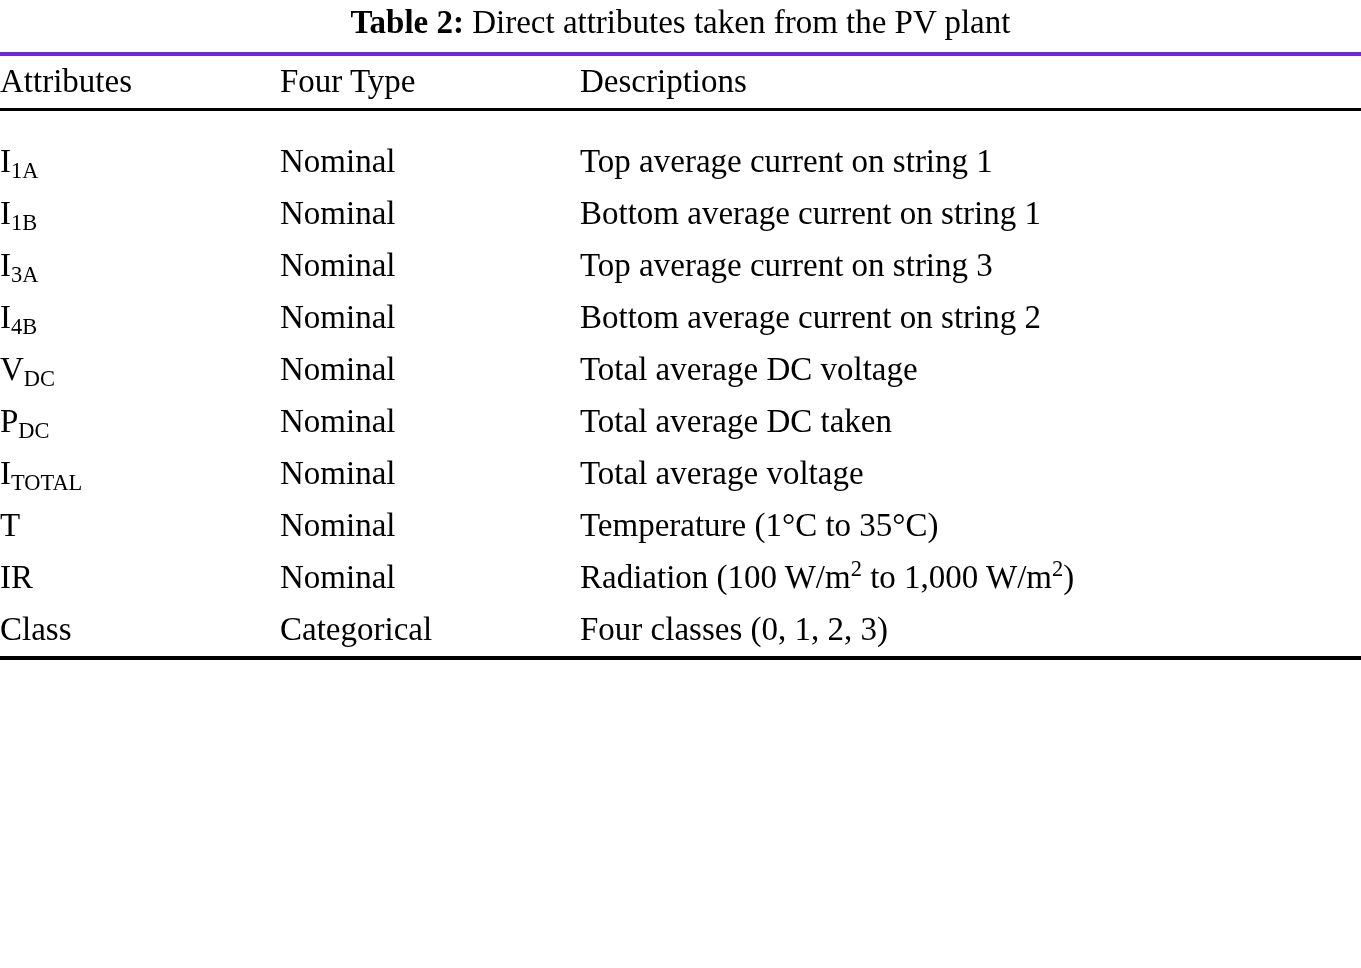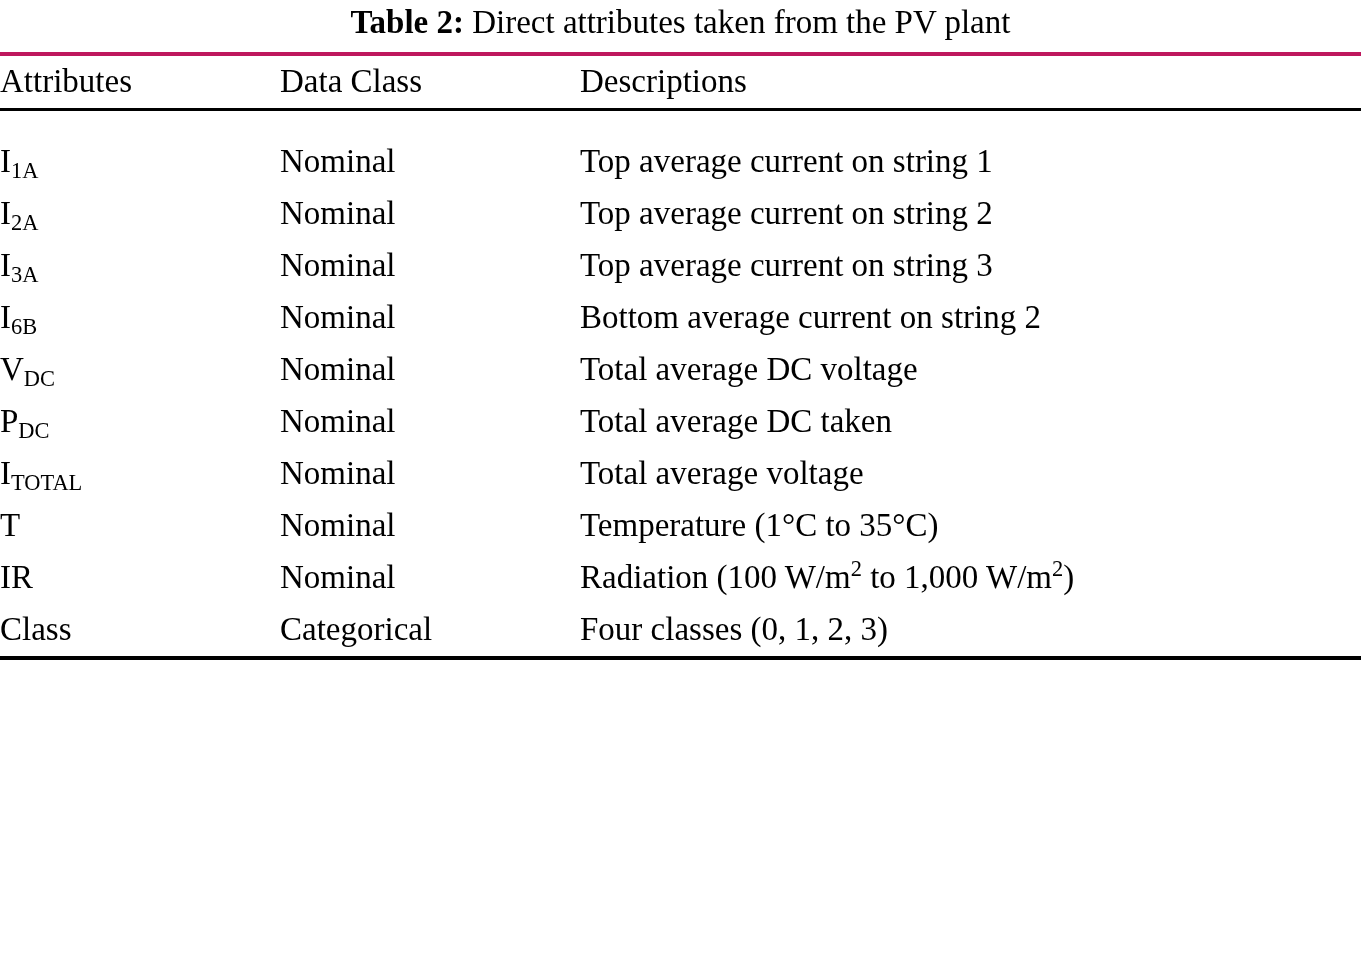--- a/index.html
+++ b/index.html
@@ -33,21 +33,21 @@
   }
   .caption .cap-text {
     font-weight: normal;
   }
   table.tbl {
     width: 1361px;
     border-collapse: collapse;
     table-layout: fixed;
   }
   .rule-top {
-    border-top: 4px solid #be185d;
+    border-top: 4px solid #6d28d9;
   }
   .rule-mid {
     border-top: 3px solid #000;
   }
   .rule-bottom {
     border-top: 4px solid #000;
   }
   table.tbl th, table.tbl td {
     text-align: left;
     vertical-align: baseline;
@@ -90,45 +90,45 @@
 
   <table class="tbl">
     <colgroup>
       <col class="c1">
         <col class="c2">
         <col class="c3">
     </colgroup>
     <tbody>
       <tr class="hdr rule-top">
         <td class="attr">Attributes</td>
-        <td>Data Class</td>
+        <td>Four Type</td>
         <td>Descriptions</td>
       </tr>
 
       <tr class="rule-mid spacer-row">
         <td colspan="3"></td>
       </tr>
 
       <tr>
         <td class="attr"><span>I</span><sub>1A</sub></td>
         <td>Nominal</td>
         <td>Top average current on string 1</td>
       </tr>
       <tr>
-        <td class="attr"><span>I</span><sub>2A</sub></td>
+        <td class="attr"><span>I</span><sub>1B</sub></td>
         <td>Nominal</td>
-        <td>Top average current on string 2</td>
+        <td>Bottom average current on string 1</td>
       </tr>
       <tr>
         <td class="attr"><span>I</span><sub>3A</sub></td>
         <td>Nominal</td>
         <td>Top average current on string 3</td>
       </tr>
       <tr>
-        <td class="attr"><span>I</span><sub>6B</sub></td>
+        <td class="attr"><span>I</span><sub>4B</sub></td>
         <td>Nominal</td>
         <td>Bottom average current on string 2</td>
       </tr>
       <tr>
         <td class="attr"><span>V</span><sub>DC</sub></td>
         <td>Nominal</td>
         <td>Total average DC voltage</td>
       </tr>
       <tr>
         <td class="attr"><span>P</span><sub>DC</sub></td>

